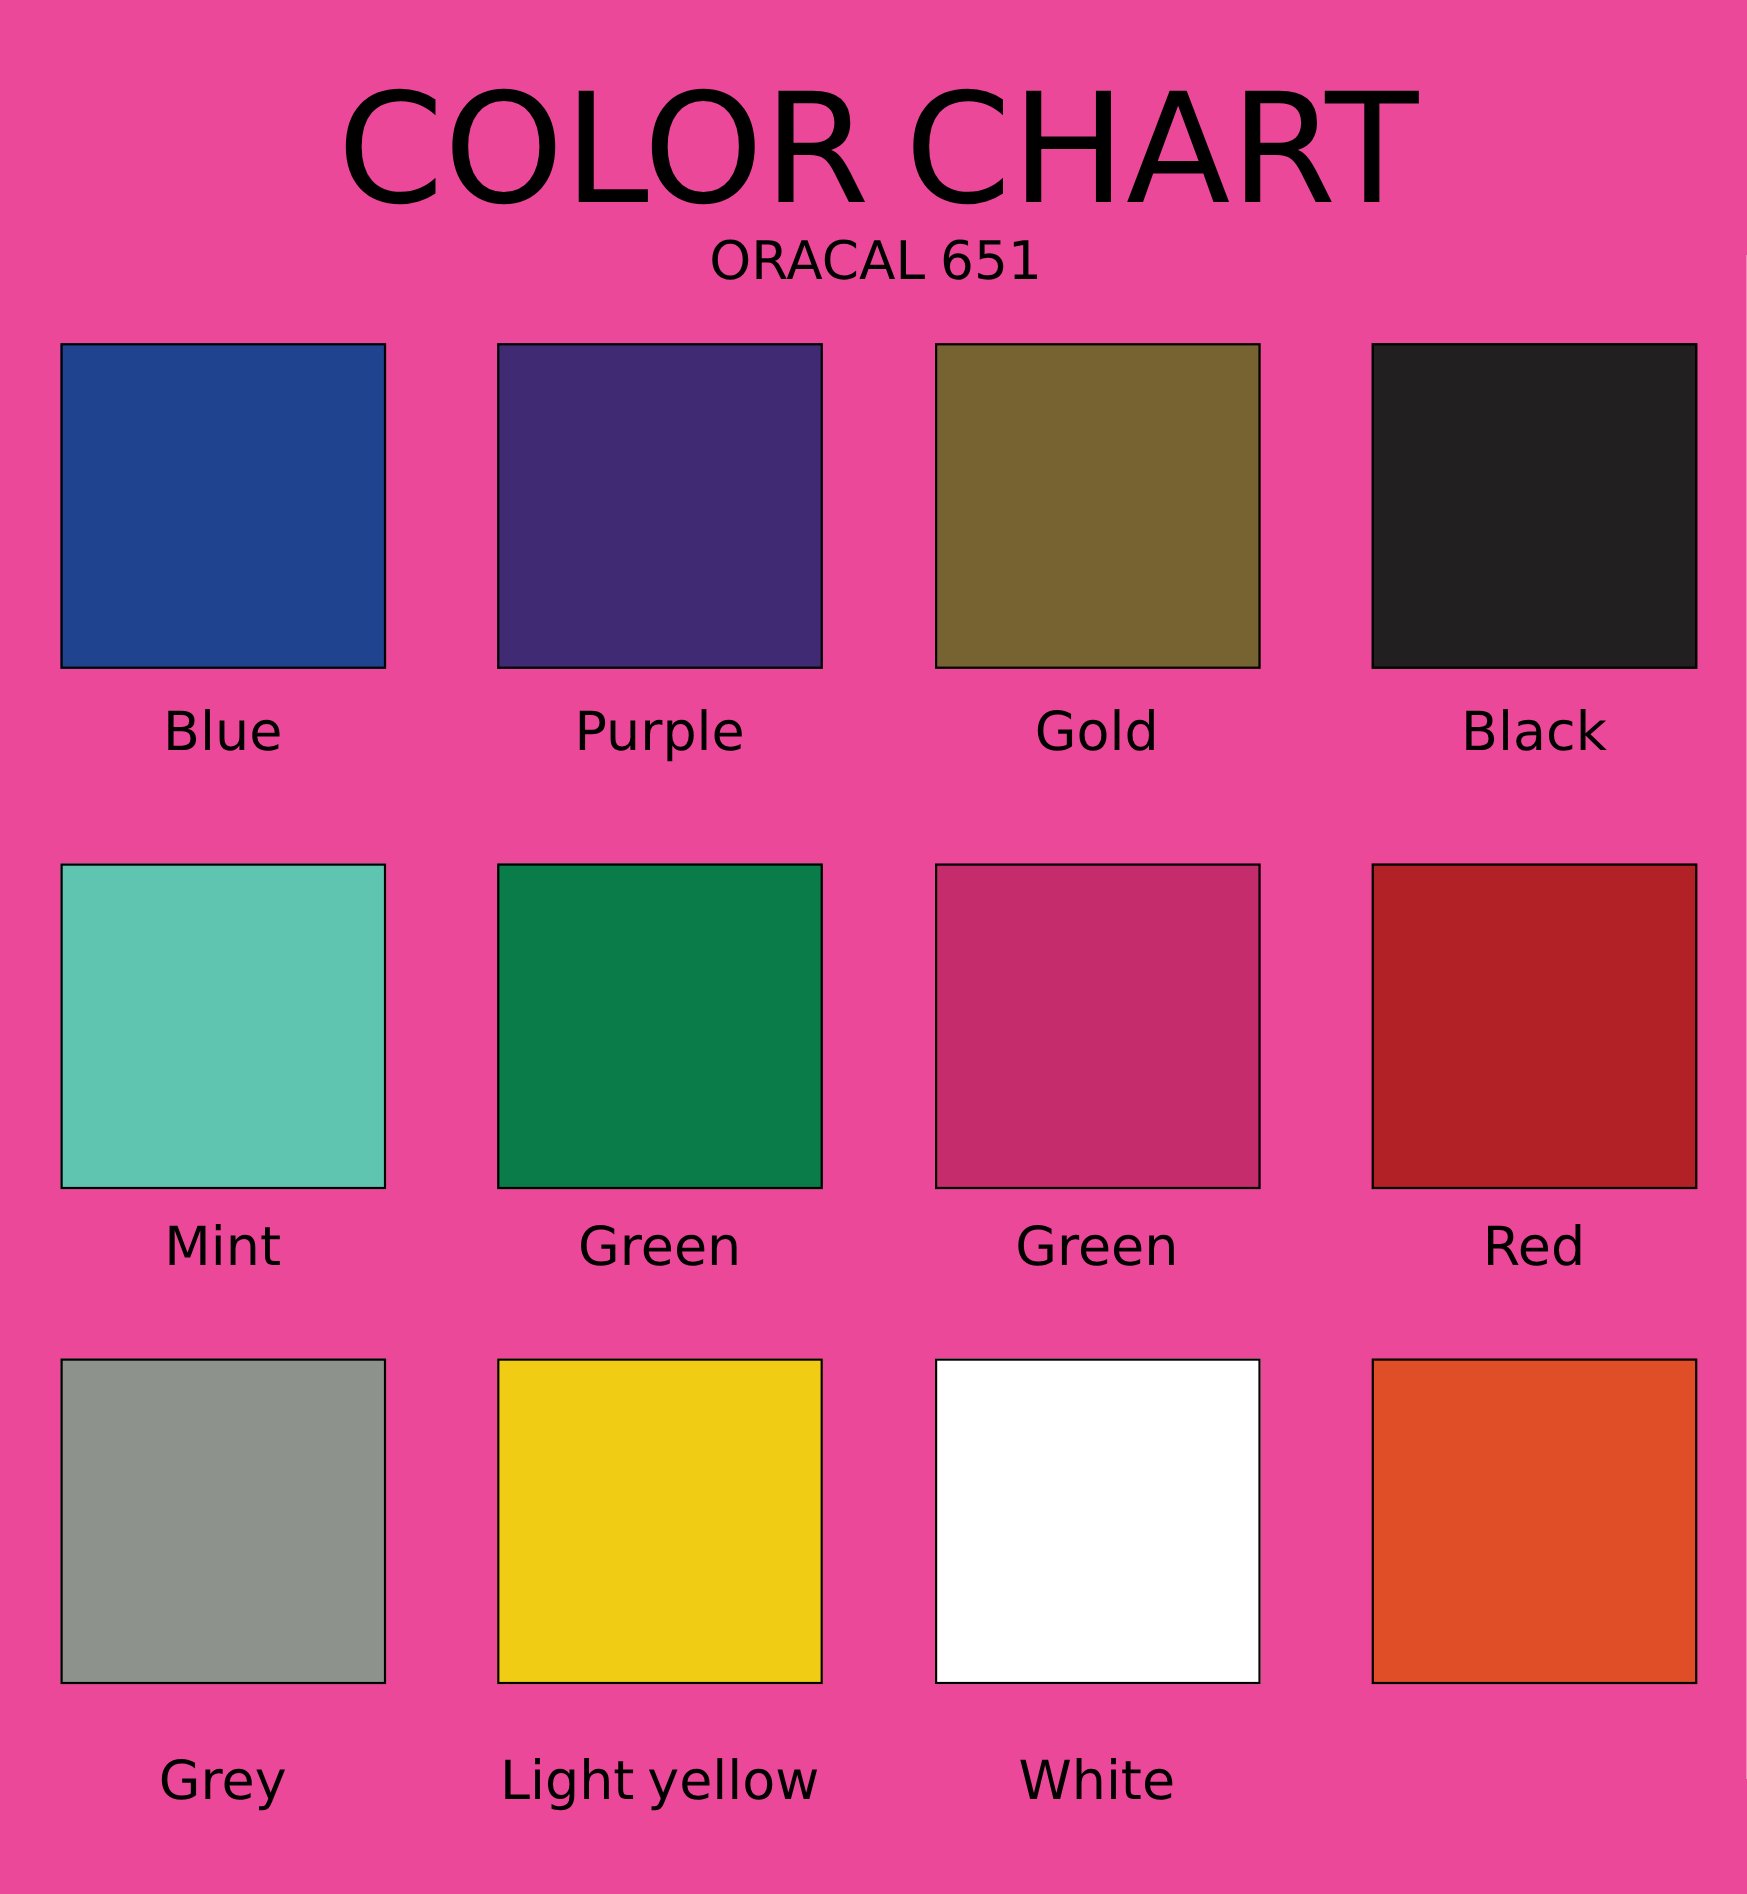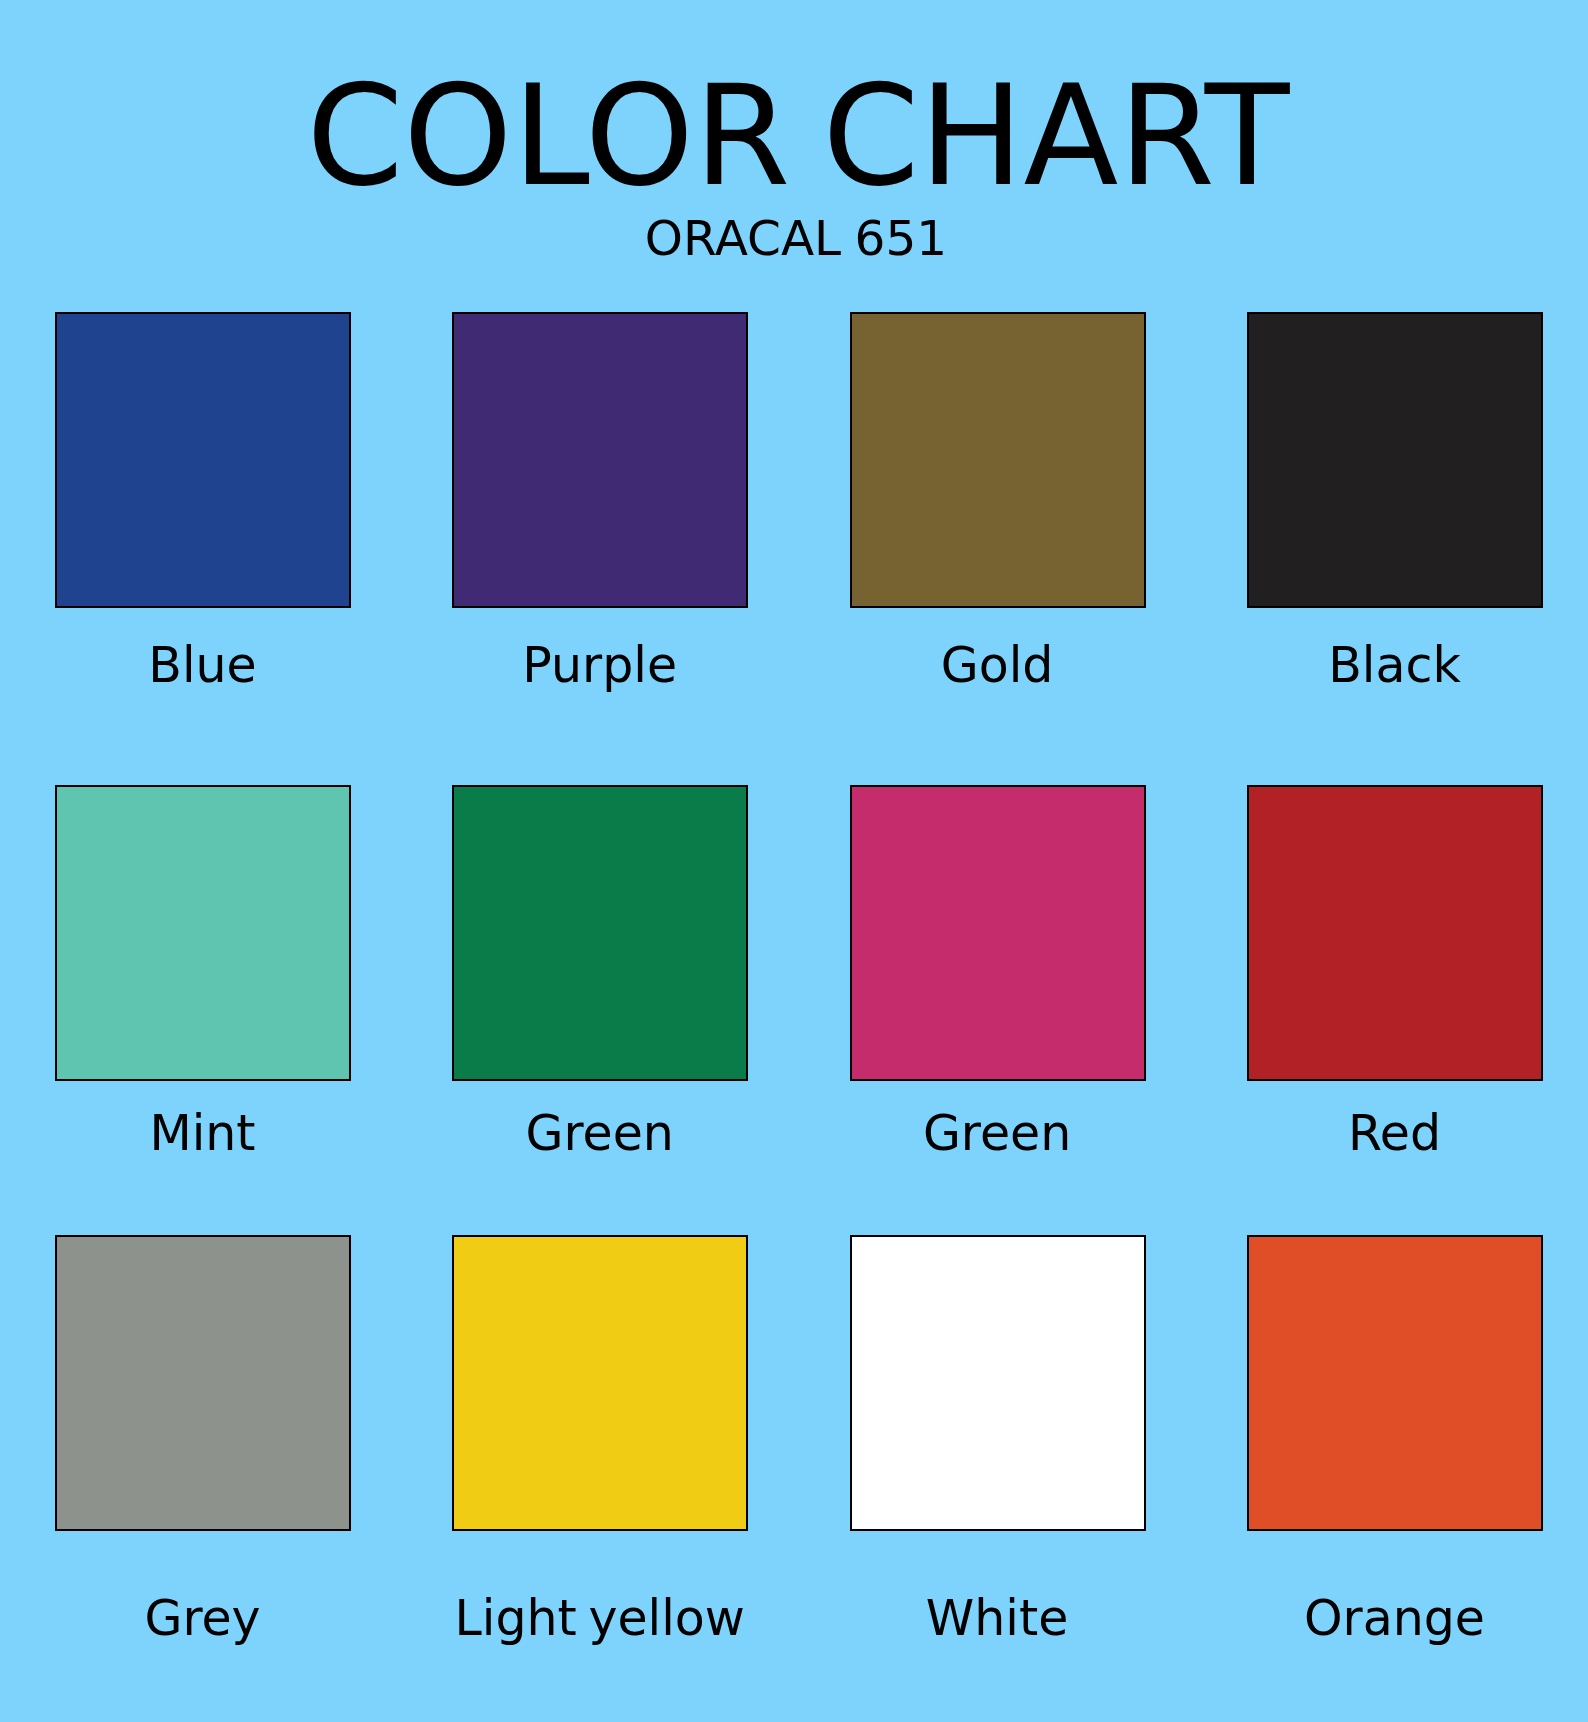--- a/index.html
+++ b/index.html
@@ -84,21 +84,21 @@
     white-space: nowrap;
     transform: translateZ(0);
   }
   .r0 > .label { top: 328.6px; }
   .r1 > .label { top: 324px; }
   .r2 > .label { top: 326.9px; margin-top: 32px; }
 </style>
 </head>
 <body>
 
-<div id="page" style="background: #7dd3fc;">
+<div id="page" style="background: #ec4899;">
 
   <div class="title" style="color: rgb(0, 0, 0);">COLOR CHART</div>
   <div class="subtitle" style="color: rgb(0, 0, 0);">ORACAL 651</div>
 
   <div id="grid">
 
     <div class="cell r0 c0">
       <div class="swatch" style="background: rgb(32, 67, 144); border-color: rgb(0, 0, 0);"></div>
       <div class="label" style="color: rgb(0, 0, 0);">Blue</div>
     </div>
@@ -139,17 +139,16 @@
     <div class="cell r2 c1">
       <div class="swatch" style="background: rgb(241, 204, 20); border-color: rgb(0, 0, 0);"></div>
       <div class="label" style="color: rgb(0, 0, 0);">Light yellow</div>
     </div>
     <div class="cell r2 c2">
       <div class="swatch" style="background: rgb(255, 255, 255); border-color: rgb(0, 0, 0);"></div>
       <div class="label" style="color: rgb(0, 0, 0);">White</div>
     </div>
     <div class="cell r2 c3">
       <div class="swatch" style="background: rgb(223, 78, 39); border-color: rgb(0, 0, 0);"></div>
-      <div class="label" style="color: rgb(0, 0, 0);">Orange</div>
     </div>
 
   </div>
 </div>
 
 </body></html>

